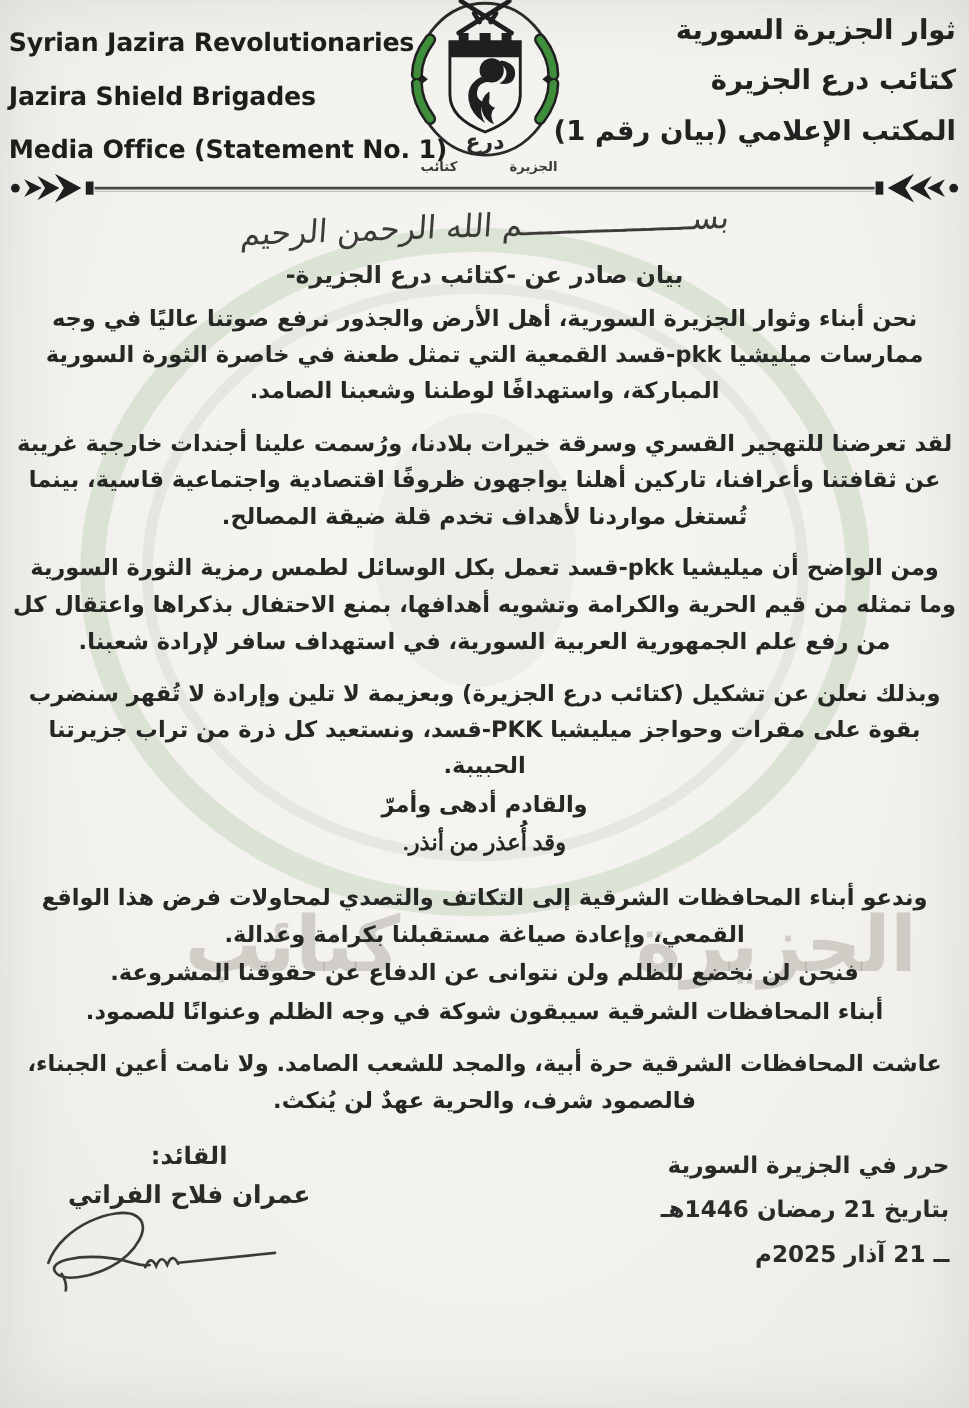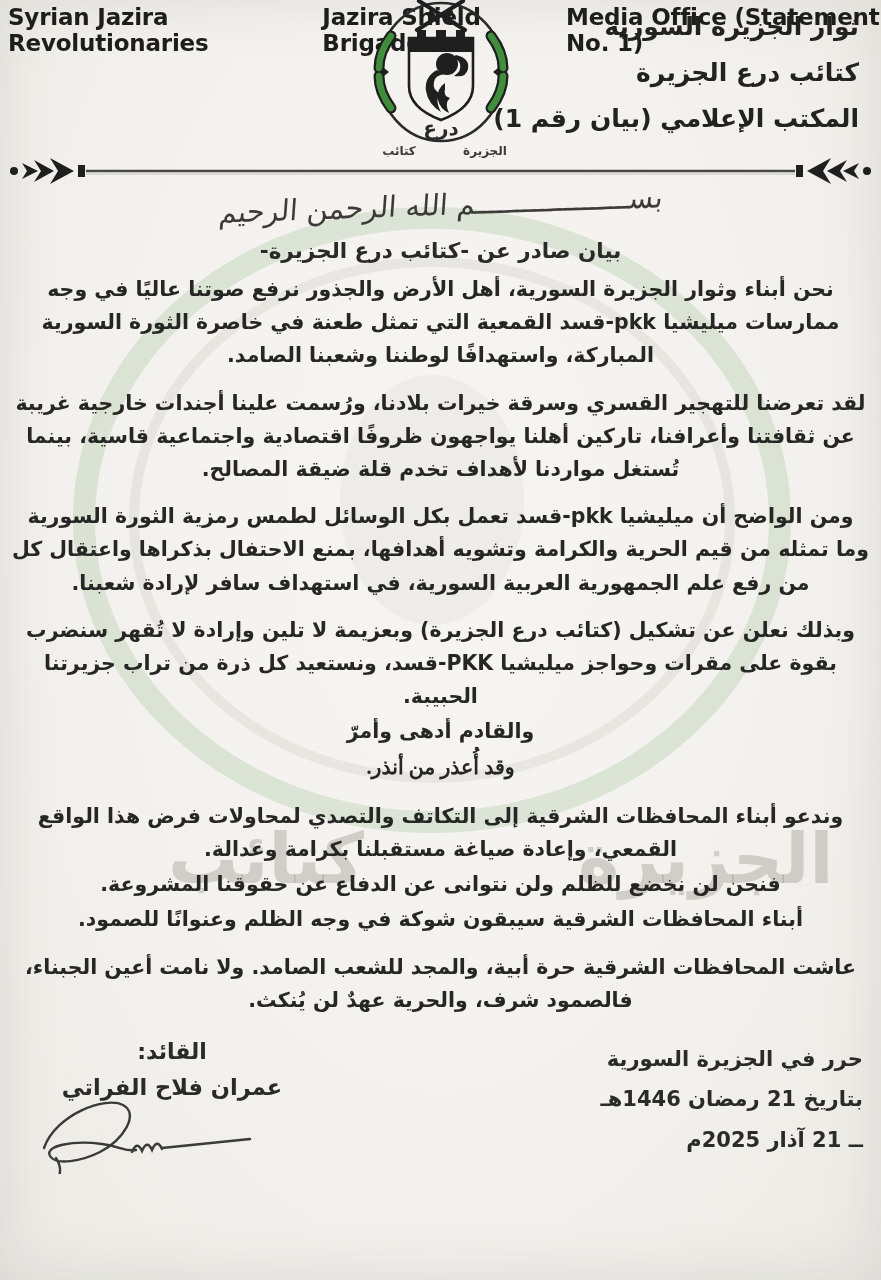--- a/index.html
+++ b/index.html
@@ -19,25 +19,25 @@
   .wm-word{
     position:absolute;top:818px;font-weight:700;font-size:70px;
     color:rgba(128,122,110,.30);letter-spacing:4px;
   }
   .wm-left{left:168px;}
   .wm-right{left:578px;}
   .content{position:relative;z-index:1;}
   
   .header{position:relative;height:150px;}
   .header-english{
-    position:absolute;left:8px;top:4px;display:flex;flex-direction:row;gap:23px;
+    position:absolute;left:8px;top:26px;display:flex;flex-direction:column;gap:23px;
     font-size:23px;font-weight:700;color:#1d1d1c;letter-spacing:-.2px;
   }
   .header-arabic{
-    position:absolute;right:22px;top:12px;display:flex;flex-direction:column;gap:17px;
+    position:absolute;right:12px;top:12px;display:flex;flex-direction:column;gap:17px;
     font-size:25px;font-weight:700;direction:rtl;text-align:right;color:#222220;
   }
   .logo-wrap{position:absolute;left:50%;top:-6px;transform:translateX(-50%);}
   
   .divider{display:block;margin-top:2px;}
   
   .bismillah{
     text-align:center;margin-top:-2px;height:46px;
     font-size:29px;font-weight:400;color:#3c3b38;
     transform:rotate(-2deg) skewX(-6deg);

